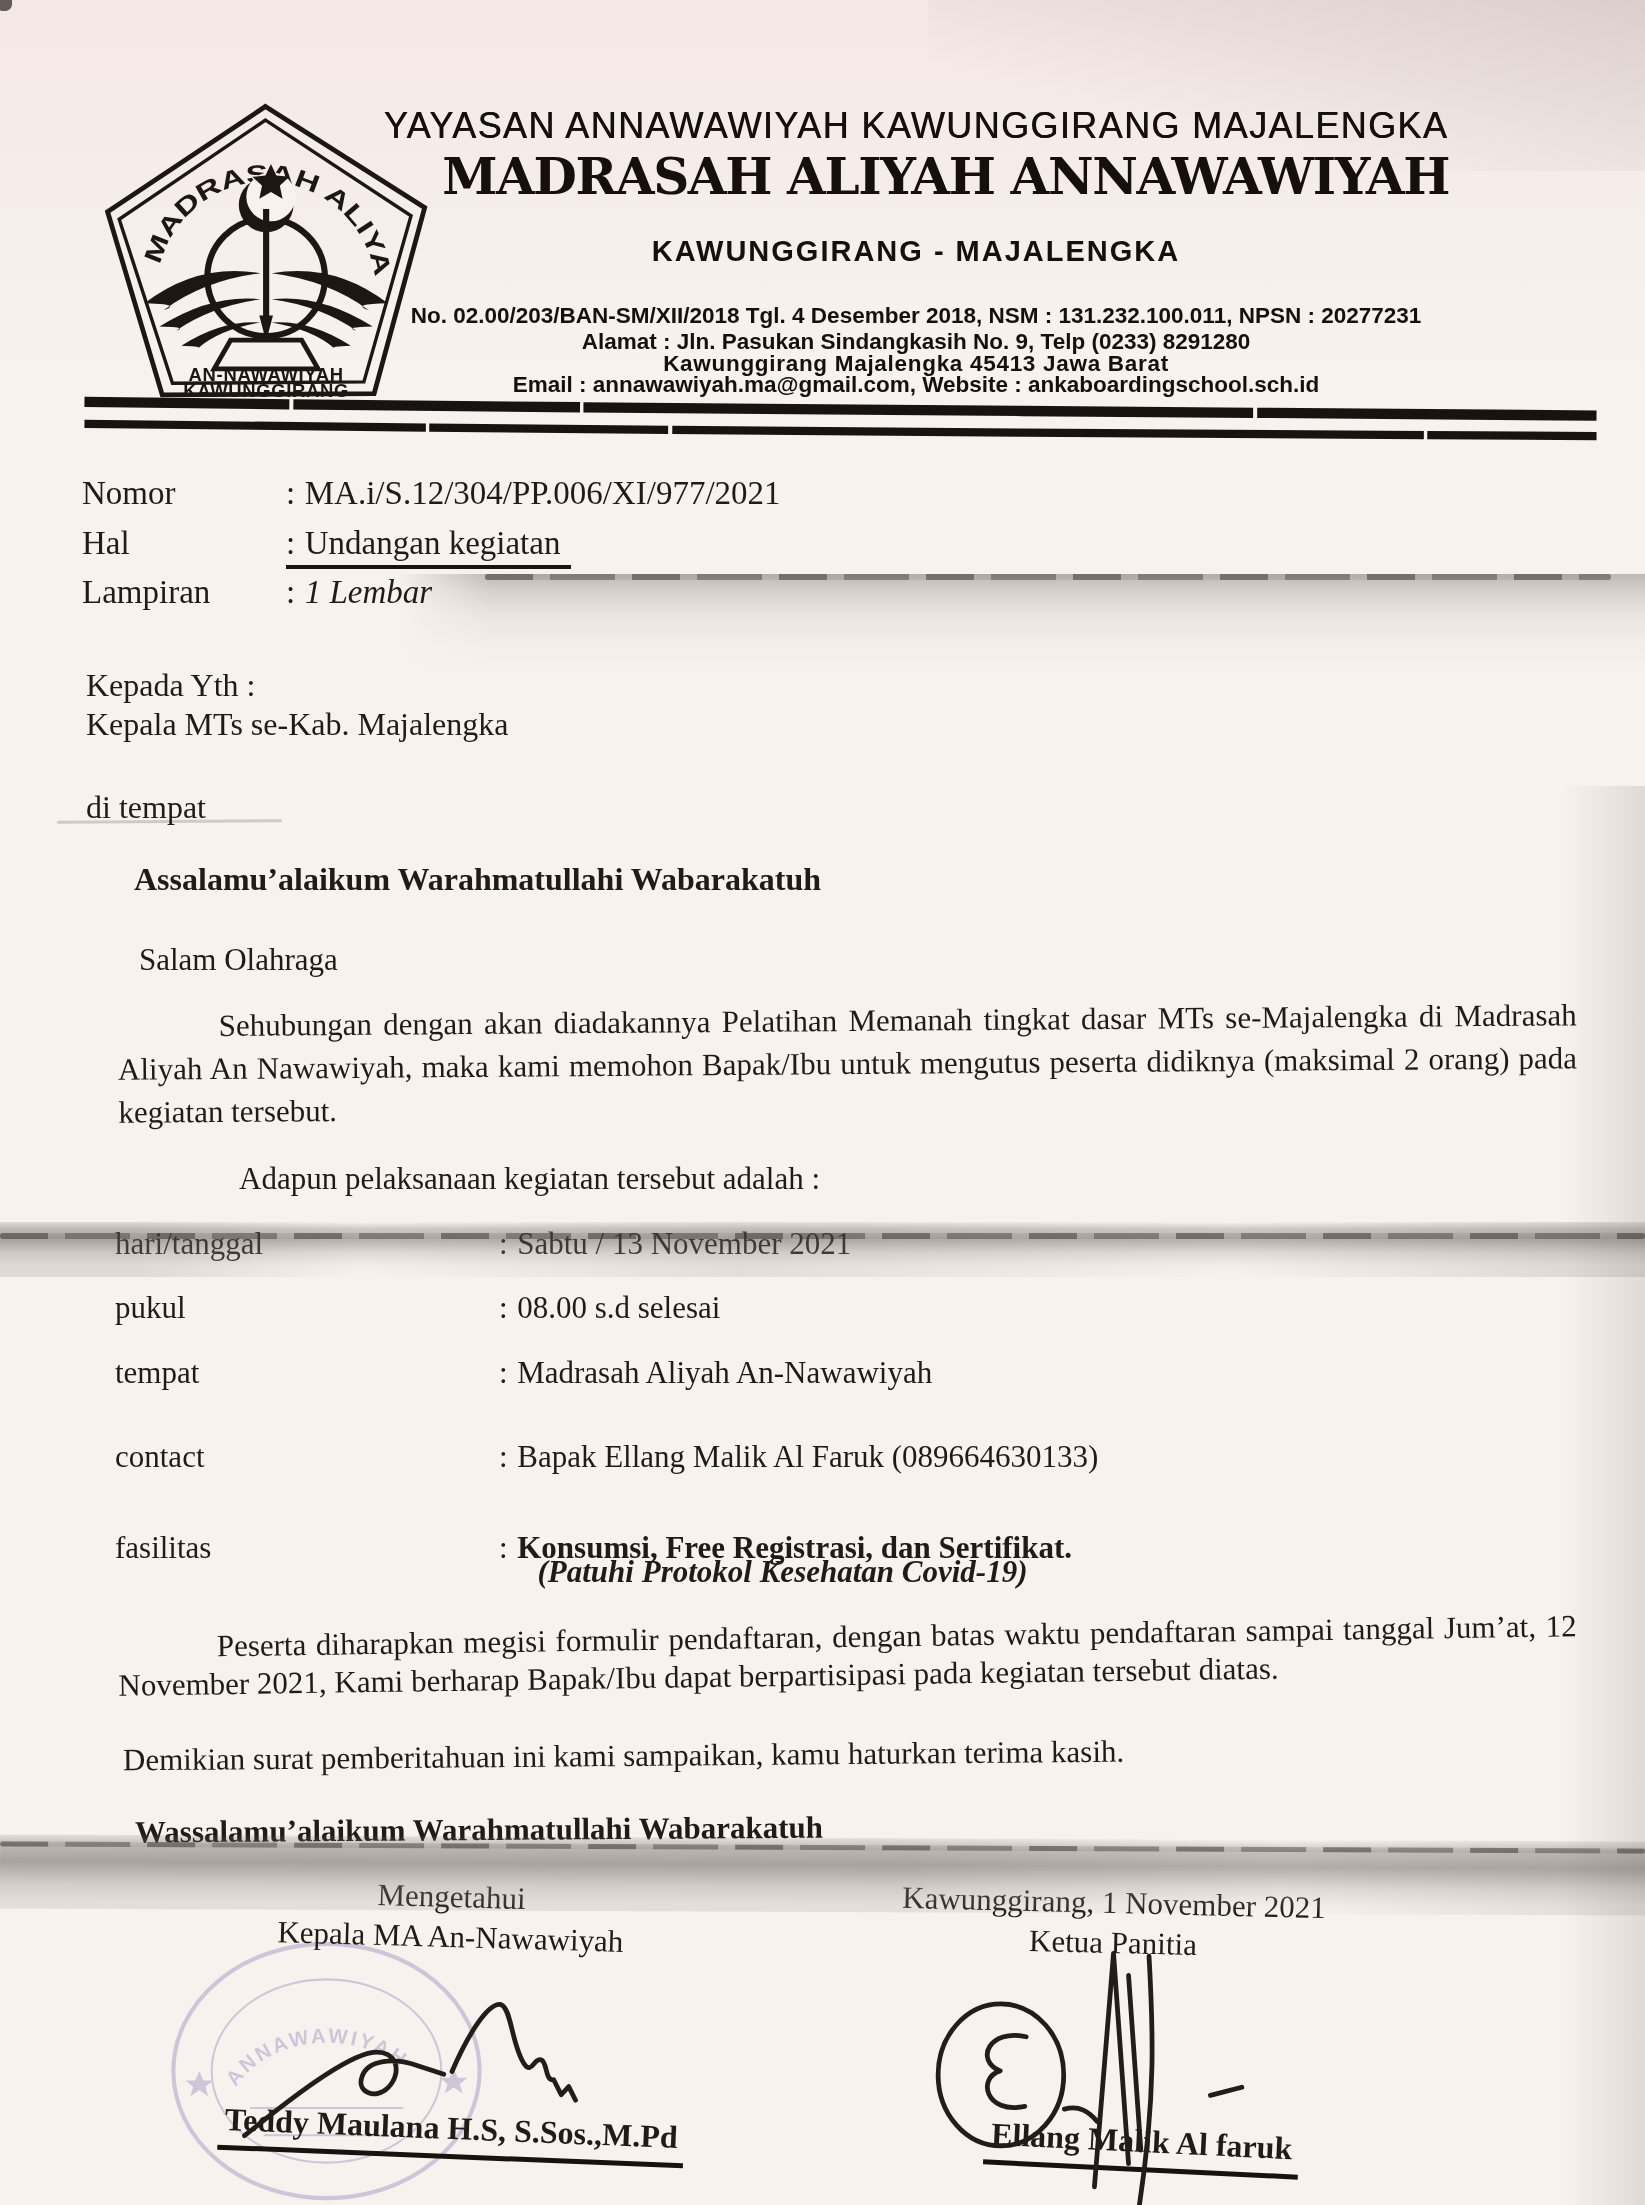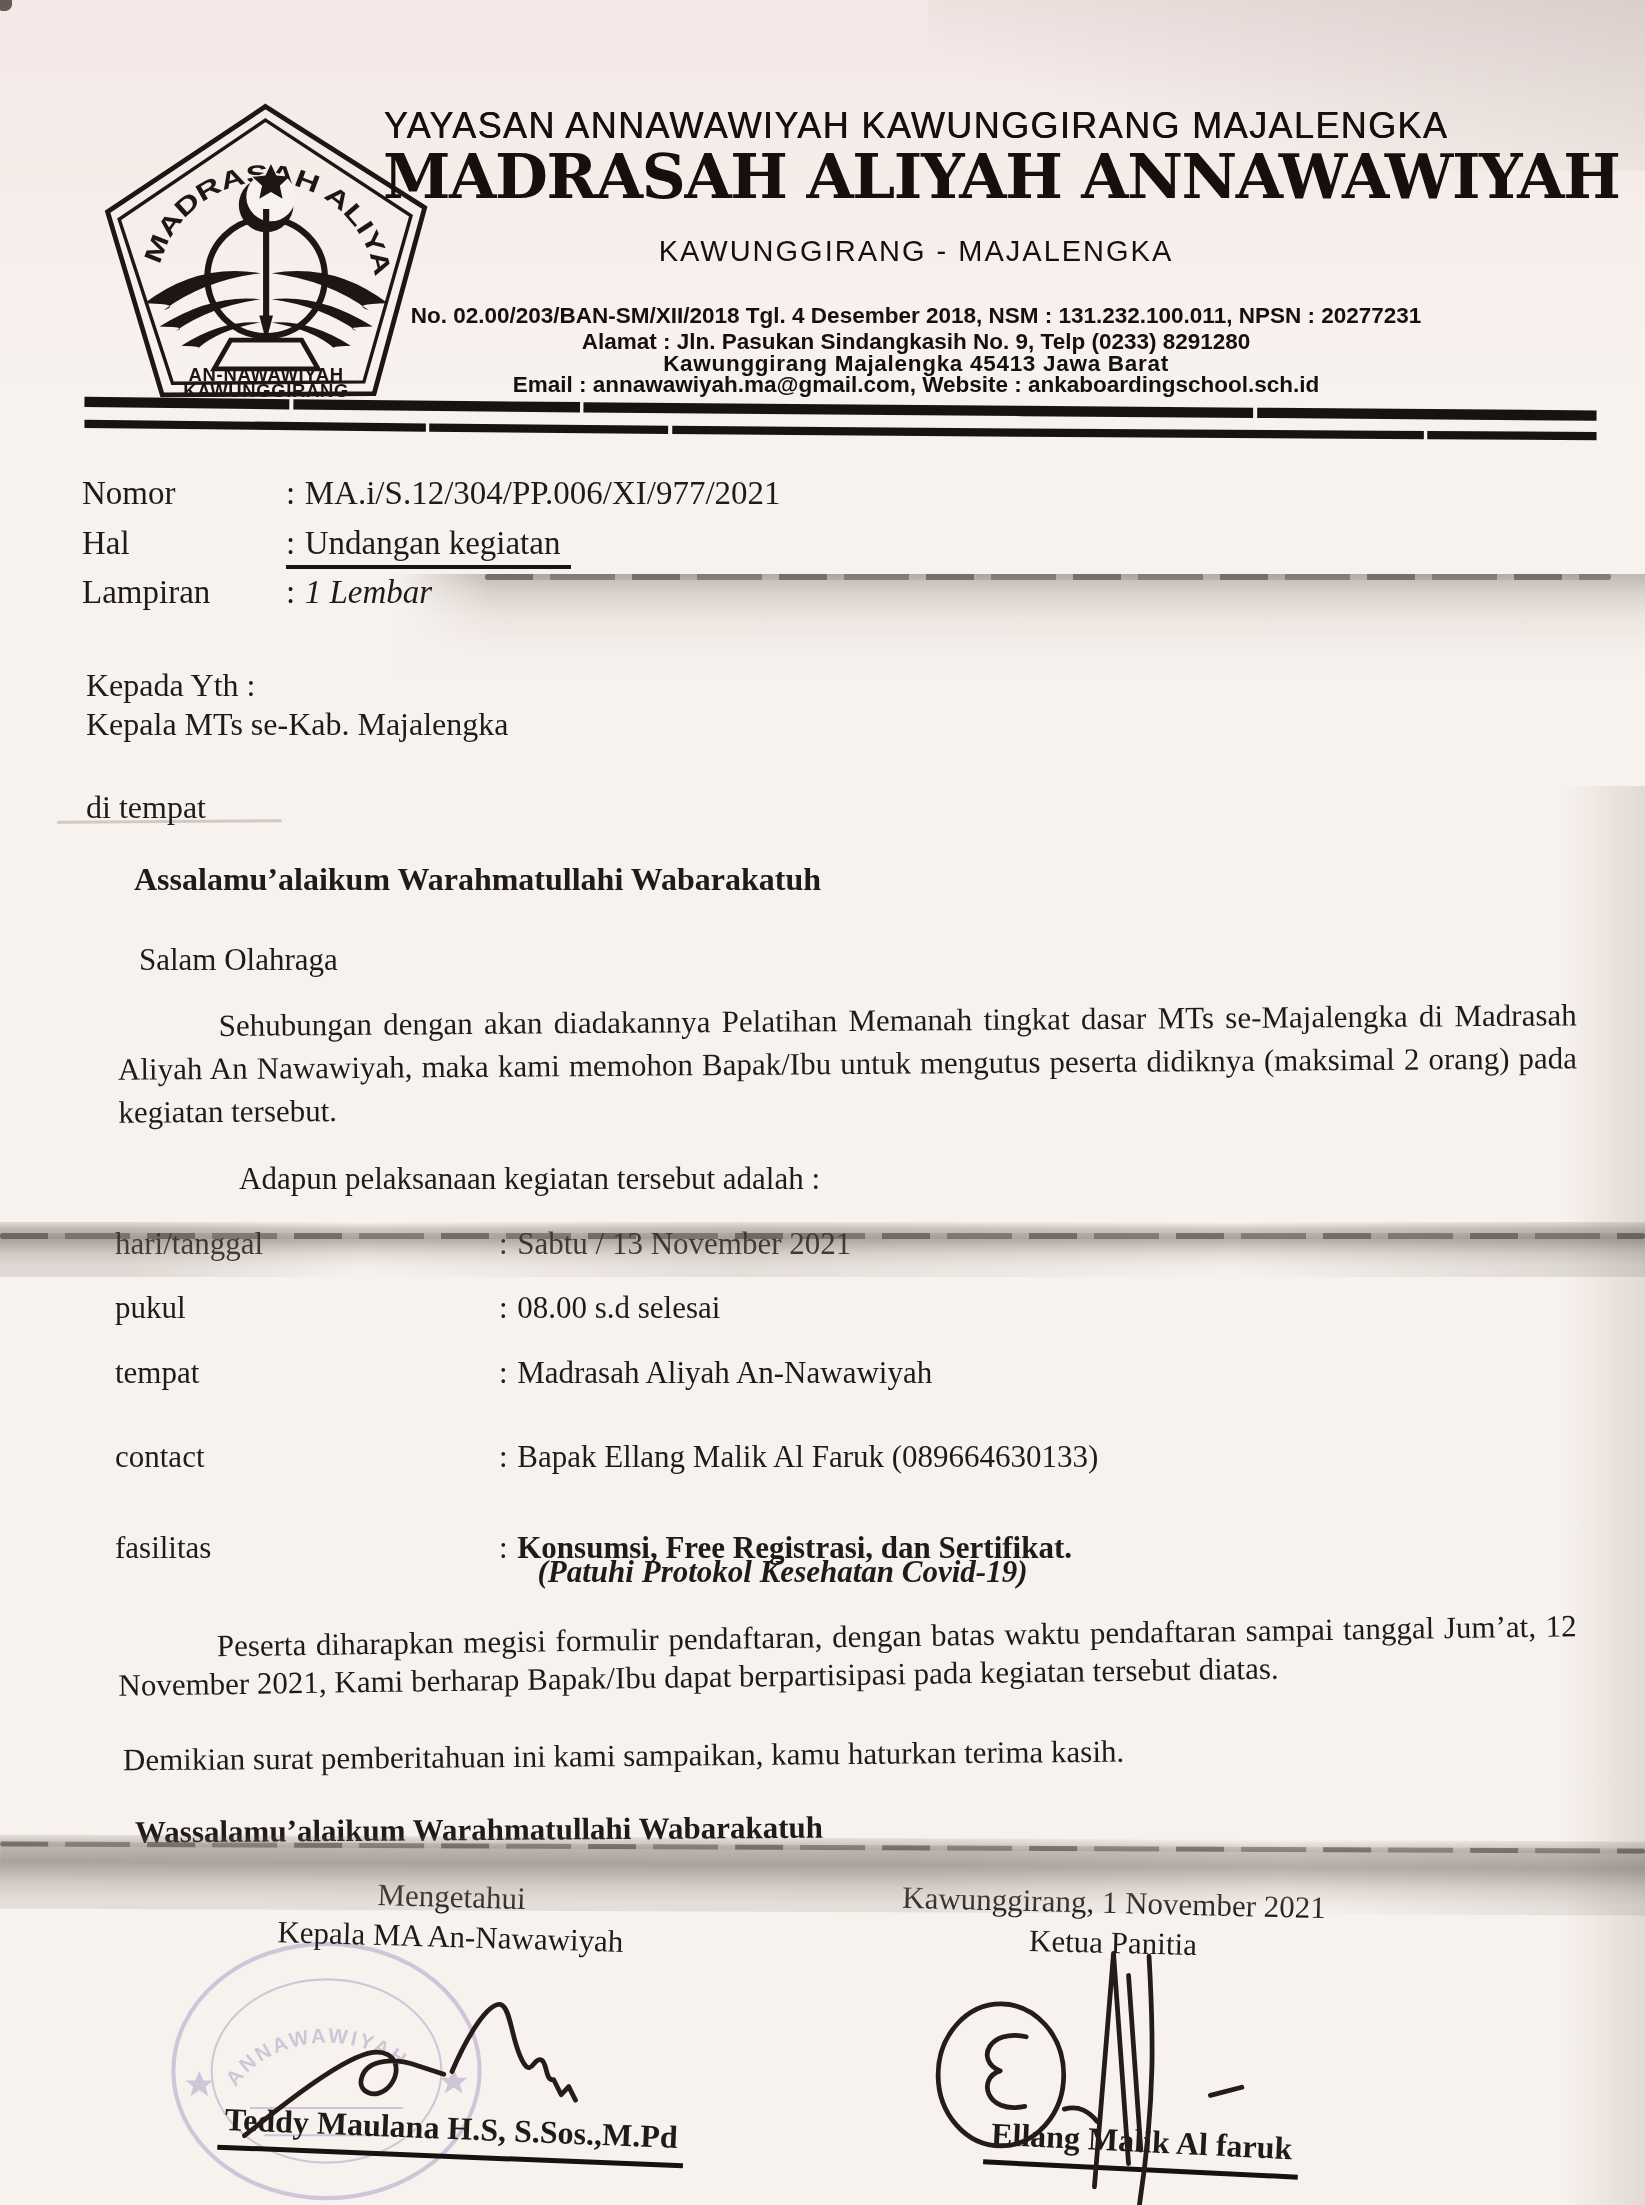--- a/index.html
+++ b/index.html
@@ -29,23 +29,23 @@
     background:repeating-linear-gradient(90deg,rgba(55,48,43,.55) 0 48px,rgba(55,48,43,.12) 48px 65px,
                rgba(55,48,43,.45) 65px 130px,rgba(55,48,43,.08) 130px 147px);}
   .edge-right{right:0;top:786px;bottom:0;width:82px;z-index:1;
     background:linear-gradient(270deg,rgba(175,165,158,.32),rgba(175,165,158,0));}
   .crease{left:57px;top:820px;width:225px;height:3.4px;background:rgba(150,140,133,.4);
     border-radius:2px;transform:rotate(-.4deg);filter:blur(0.7px);z-index:1;}
   
   .hline{position:absolute;left:383px;width:1066px;text-align:center;white-space:nowrap;z-index:3;
          font-family:"Liberation Sans",sans-serif;color:#16100d;}
   .h-foundation{top:107px;font-size:36px;line-height:37px;letter-spacing:1.4px;text-shadow:0.5px 0 0 currentColor;}
-  .h-title{top:145px;font-size:61px;line-height:64px;font-weight:bold;letter-spacing:-1.4px;
-           font-family:"DejaVu Serif",serif;}
-  .h-loc{top:236px;font-size:29px;line-height:31px;font-weight:normal;letter-spacing:2px;}
+  .h-title{top:145px;font-size:50px;line-height:64px;font-weight:bold;letter-spacing:-1.4px;
+           font-family:"DejaVu Serif",serif;text-align:right;}
+  .h-loc{top:236px;font-size:29px;line-height:31px;font-weight:bold;letter-spacing:2px;}
   .h-akr{top:272px;font-size:26px;line-height:29px;font-weight:bold;letter-spacing:1.4px;}
   .h-sk{top:303px;font-size:22.5px;line-height:25px;font-weight:bold;}
   .h-a1{top:329px;font-size:22.5px;line-height:25px;font-weight:bold;}
   .h-a2{top:351px;font-size:22.5px;line-height:25px;font-weight:bold;letter-spacing:0.7px;}
   .h-em{top:372px;font-size:22.5px;line-height:25px;font-weight:bold;}
   .logo{position:absolute;left:102px;top:101px;width:331px;height:298px;z-index:3;}
   .divider{position:absolute;left:79px;top:395px;width:1523px;height:48px;z-index:3;}
   
   .abs{position:absolute;white-space:nowrap;z-index:3;}
   .meta-row{left:82px;font-size:33px;line-height:36px;}

